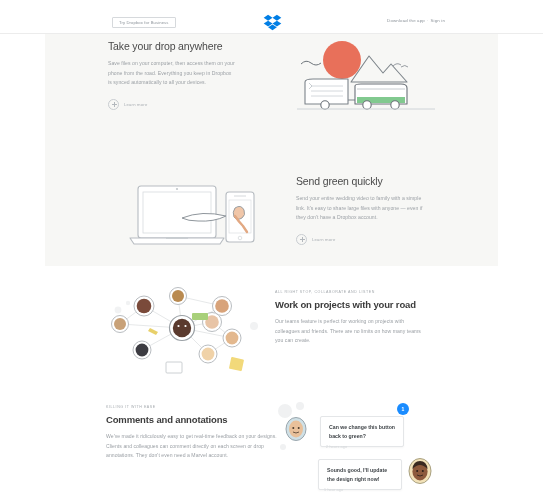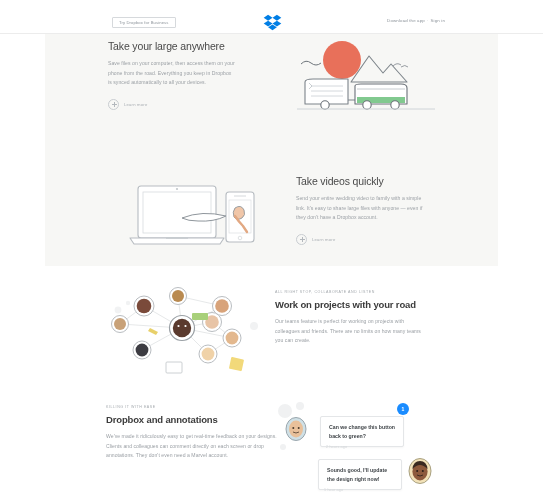--- a/index.html
+++ b/index.html
@@ -129,21 +129,21 @@
     <div class="hdr-links">
       <a href="#">Download the app</a>
       <span class="dot-sep">·</span>
       <a href="#">Sign in</a>
     </div>
   </div>
 
   <div class="grey-band"></div>
 
   <div class="txt-block" id="blk-docs">
-    <h2 class="head">Take your large anywhere</h2>
+    <h2 class="head">Take your drop anywhere</h2>
     <p class="body">Save files on your computer, then access them on your phone from the road. Everything you keep in Dropbox is synced automatically to all your devices.</p>
     <div class="learn">
       <span class="plus-circle"></span>
       <span class="learn-label">Learn more</span>
     </div>
   </div>
 
   <div class="ill-van">
     <svg viewBox="0 0 145 82" width="145" height="82">
       <circle cx="47" cy="24" r="19" fill="#e8705a"></circle>
@@ -178,21 +178,21 @@
       <rect x="107" y="24" width="22" height="33" fill="#fff" stroke="#dcdfe2" stroke-width=".7"></rect>
       <line x1="112" y1="20" x2="124" y2="20" stroke="#d0d4d7" stroke-width=".9"></line>
       <circle cx="118" cy="62" r="1.8" fill="none" stroke="#d0d4d7" stroke-width=".7"></circle>
       <path d="M60 42 Q80 34 104 40 Q92 46 76 45 Q66 45 60 42 Z" fill="#fff" stroke="#8f969c" stroke-width="1"></path>
       <path d="M113 32 q6 -4 9 2 q2 5 -2 8 q-5 3 -8 -1 q-2 -5 1 -9 Z" fill="#f0c6a8" stroke="#8f969c" stroke-width=".9"></path>
       <path d="M113 40 q4 6 8 10 l4 6" fill="none" stroke="#e2a882" stroke-width="2.4" stroke-linecap="round"></path>
     </svg>
   </div>
 
   <div class="txt-block" id="blk-video">
-    <h2 class="head">Take videos quickly</h2>
+    <h2 class="head">Send green quickly</h2>
     <p class="body">Send your entire wedding video to family with a simple link. It's easy to share large files with anyone — even if they don't have a Dropbox account.</p>
     <div class="learn">
       <span class="plus-circle"></span>
       <span class="learn-label">Learn more</span>
     </div>
   </div>
 
   <div class="ill-team">
     <svg viewBox="0 0 162 104" width="162" height="104">
       <g stroke="#e3e5e7" stroke-width=".9" fill="none">
@@ -242,21 +242,21 @@
   </div>
 
   <div class="txt-block" id="blk-team">
     <div class="eyebrow">ALL RIGHT STOP, COLLABORATE AND LISTEN</div>
     <h2 class="head bold">Work on projects with your road</h2>
     <p class="body">Our teams feature is perfect for working on projects with colleagues and friends. There are no limits on how many teams you can create.</p>
   </div>
 
   <div class="txt-block" id="blk-comm">
     <div class="eyebrow">KILLING IT WITH EASE</div>
-    <h2 class="head bold">Dropbox and annotations</h2>
+    <h2 class="head bold">Comments and annotations</h2>
     <p class="body">We've made it ridiculously easy to get real-time feedback on your designs. Clients and colleagues can comment directly on each screen or drop annotations. They don't even need a Marvel account.</p>
   </div>
 
   <div class="chat">
     <div class="puff" style="left:0px;top:2px;width:14px;height:14px;"></div>
     <div class="puff" style="left:18px;top:0px;width:8px;height:8px;"></div>
     <div class="puff" style="left:2px;top:42px;width:6px;height:6px;"></div>
 
     <div class="avatar-chat" id="av-left">
       <svg viewBox="0 0 22 24" width="22" height="24">

